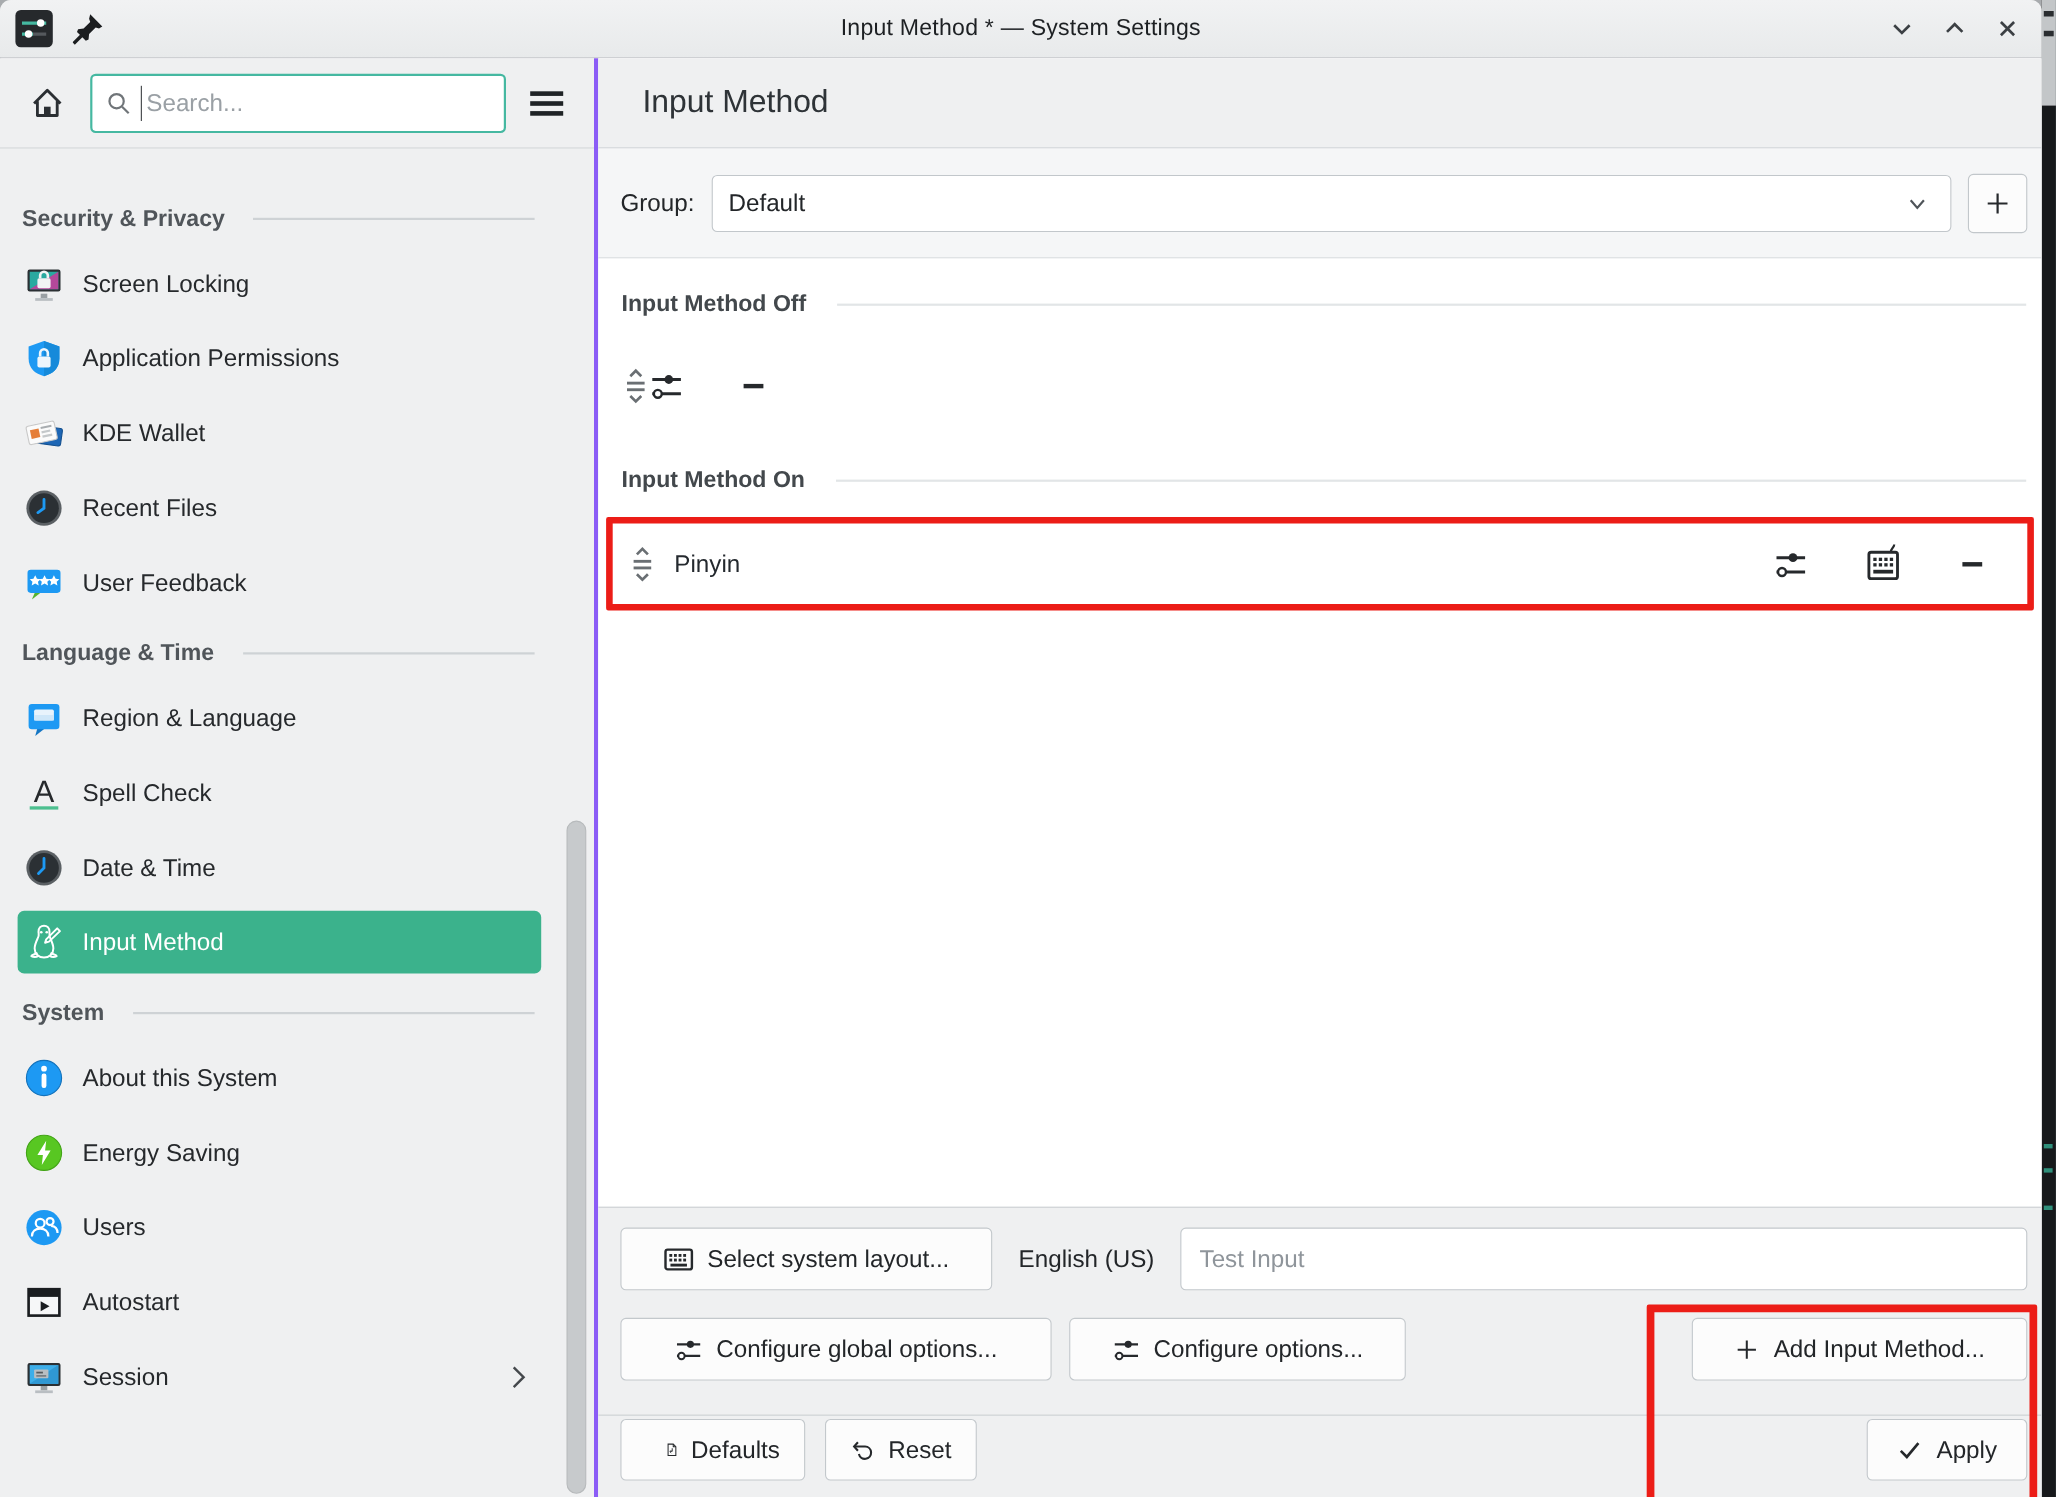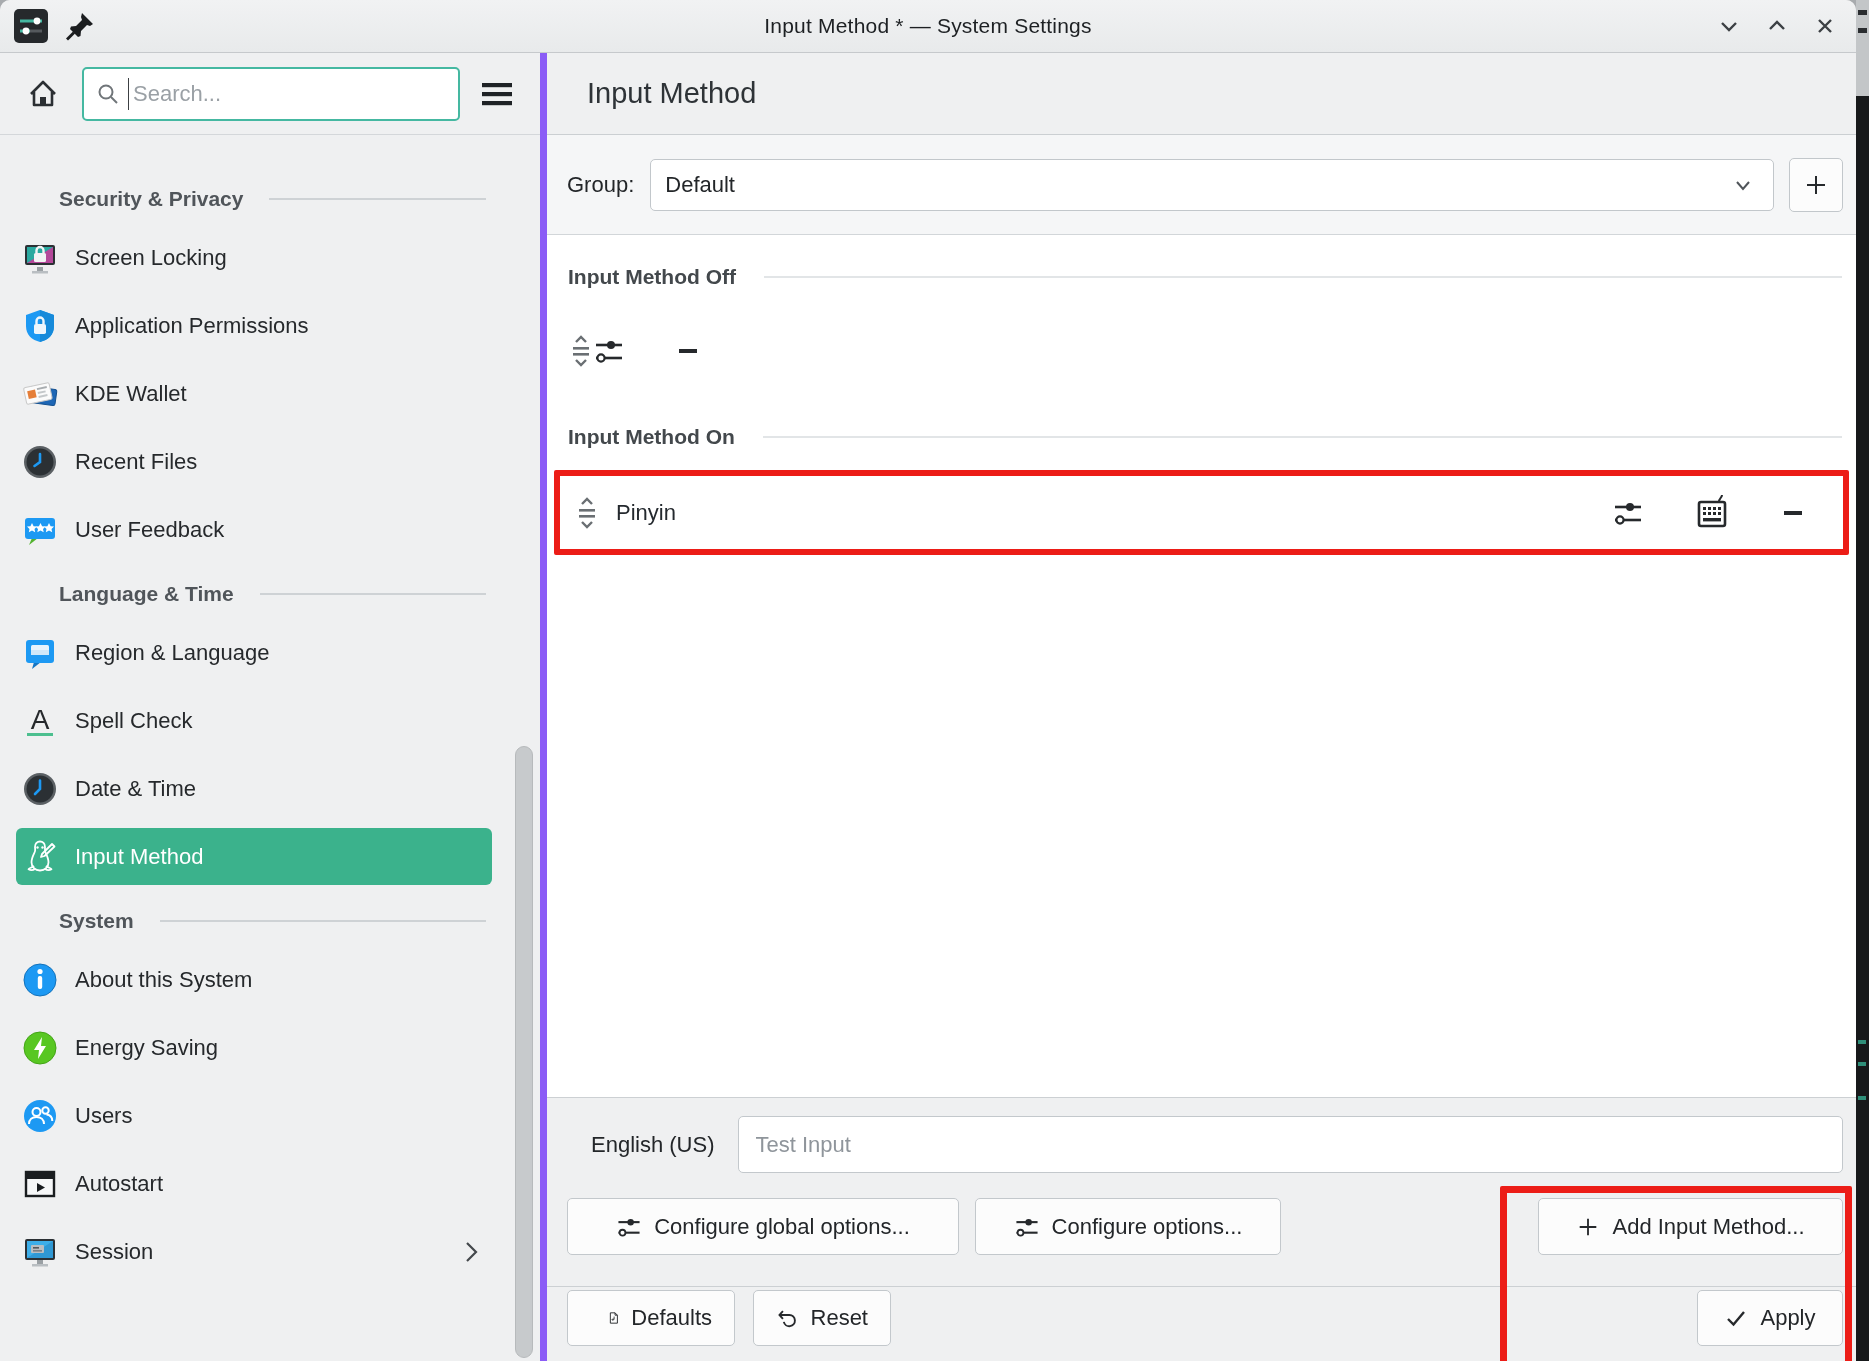--- a/index.html
+++ b/index.html
@@ -36,42 +36,42 @@
   .titlebar .pin{margin-left:18px;flex:none;display:flex;}
   .titlebar .title{
     position:absolute;left:0;right:0;text-align:center;
     font-size:21px;color:#1d2023;letter-spacing:.2px;pointer-events:none;
   }
   .winctl{position:absolute;right:16px;top:0;height:52px;display:flex;align-items:center;gap:18px;}
   .winctl .btn{width:30px;height:30px;display:flex;align-items:center;justify-content:center;cursor:pointer;}
 
   
   .cols{display:flex;height:1308px;}
-  .sidebar-col{position:relative;width:540px;flex:none;background:#eff0f1;border-right:7px solid #8b5cf6;}
+  .sidebar-col{position:relative;width:540px;flex:none;background:#eff0f1;border-right:4px solid #8b5cf6;}
   .content-col{position:relative;flex:1;display:flex;flex-direction:column;background:#ffffff;}
 
   
   .side-toolbar{height:81px;border-bottom:1px solid #d4d7da;display:flex;align-items:center;}
   .home-btn{margin-left:26px;flex:none;display:flex;cursor:pointer;}
   .search-box{
     margin-left:22px;width:378px;height:54px;box-sizing:border-box;
     background:#fff;border:2px solid #45b8a1;border-radius:5px;
     display:flex;align-items:center;padding:0 12px;flex:none;
   }
   .search-box svg{flex:none;margin-right:8px;}
   .search-box input{
     border:none;outline:none;flex:1;min-width:0;font:inherit;font-size:22px;color:#232629;
     border-left:1px solid #3c4043;padding-left:4px;height:30px;background:transparent;
   }
   .search-box input::placeholder{color:#9aa0a5;}
   .burger-btn{margin-left:20px;display:flex;cursor:pointer;}
 
   
   .nav{padding:0 48px 0 16px;}
-  .nav-header{display:flex;align-items:center;margin-top:22px;margin-bottom:16px;height:28px;margin-left:39px;}
+  .nav-header{display:flex;align-items:center;margin-top:22px;margin-bottom:16px;height:28px;}
   .nav-header:first-child{margin-top:50px;}
   .nav-header .hlabel{font-size:21px;font-weight:bold;color:#50555a;white-space:nowrap;padding-left:4px;}
   .nav-header .hline{flex:1;height:2px;background:#ced2d5;margin-left:26px;margin-right:6px;}
   .nav-item{
     height:57px;margin-bottom:11px;border-radius:6px;display:flex;align-items:center;
     padding-left:6px;cursor:pointer;
   }
   .nav-item .ico{width:36px;height:36px;flex:none;display:flex;align-items:center;justify-content:center;}
   .nav-item .lbl{margin-left:17px;font-size:22px;color:#26292c;white-space:nowrap;}
   .nav-item.selected{background:#3bb28c;}
@@ -539,20 +539,37 @@
                   </svg>
               </span>
             </span>
           </div>
 
         </div>
 
         <div class="footer-panel">
 
           <div class="frow rowA">
+            <div class="kbtn" style="width:338px">
+              <svg width="28" height="24" viewBox="0 0 28 24">
+                <rect x="2" y="3" width="24" height="18" rx="2" fill="none" stroke="#26292c" stroke-width="2.2"></rect>
+                <g fill="#26292c">
+                  <rect x="5.5" y="7" width="2.6" height="2.6"></rect>
+                    <rect x="9.7" y="7" width="2.6" height="2.6"></rect>
+                    <rect x="13.9" y="7" width="2.6" height="2.6"></rect>
+                    <rect x="18.1" y="7" width="2.6" height="2.6"></rect>
+                  <rect x="5.5" y="11.2" width="2.6" height="2.6"></rect>
+                    <rect x="9.7" y="11.2" width="2.6" height="2.6"></rect>
+                    <rect x="13.9" y="11.2" width="2.6" height="2.6"></rect>
+                    <rect x="18.1" y="11.2" width="2.6" height="2.6"></rect>
+                  <rect x="6.5" y="15.8" width="15" height="2.6"></rect>
+                </g>
+              </svg>
+              <span>Select system layout...</span>
+            </div>
             <span class="layout-label">English (US)</span>
             <input class="test-input" type="text" value="" placeholder="Test Input" style="">
           </div>
 
           <div class="frow rowB">
             <div class="kbtn" style="width:392px">
               <svg width="26" height="26" viewBox="0 0 30 32">
                 <line x1="2" y1="10" x2="28" y2="10" stroke="#26292c" stroke-width="2.6"></line>
                 <circle cx="17" cy="10" r="4" fill="#26292c"></circle>
                 <line x1="2" y1="23" x2="28" y2="23" stroke="#26292c" stroke-width="2.6"></line>

